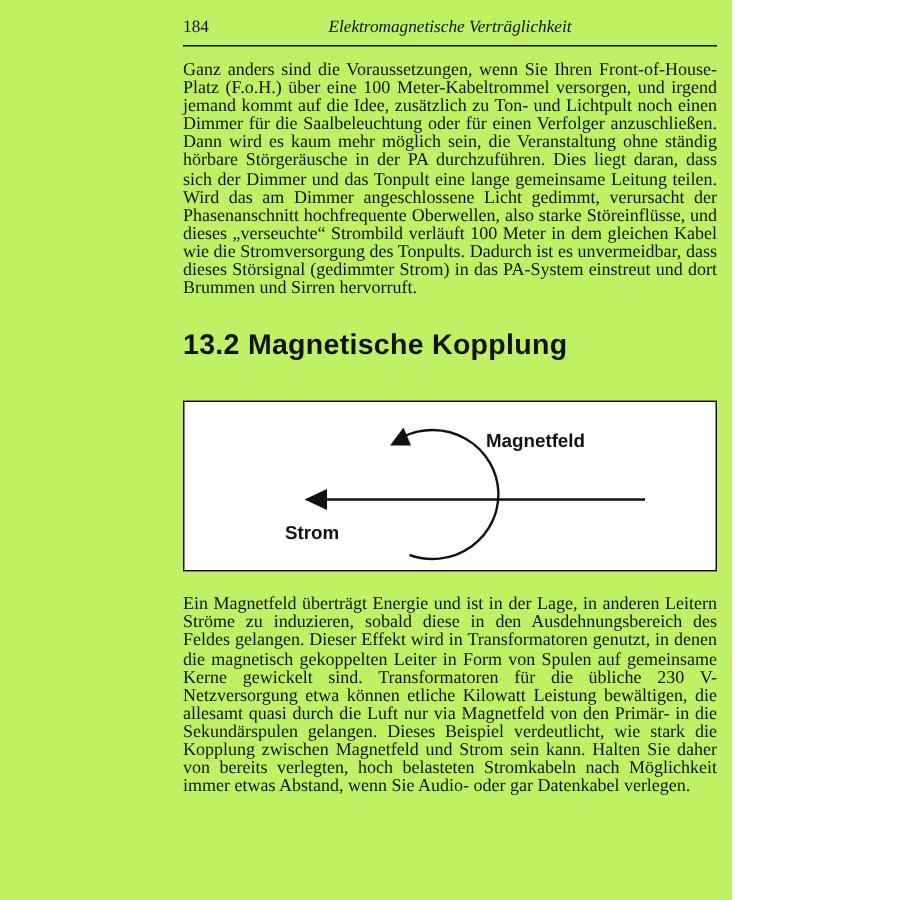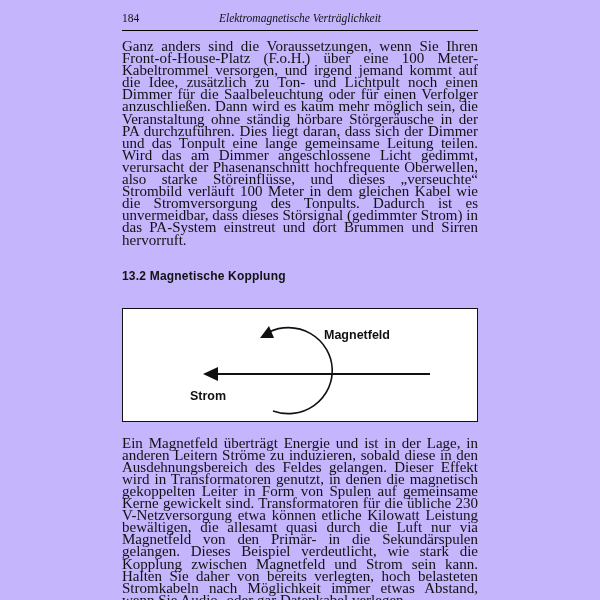--- a/index.html
+++ b/index.html
@@ -1,20 +1,20 @@
 <!DOCTYPE html>
 <html><head>
 <meta charset="utf-8">
 <style>
   html, body { margin: 0; padding: 0; background: #ffffff; }
   .page {
     position: relative;
-    width: 600px;
+    width: 488px;
     height: 600px;
-    background: #c4b5fd;
+    background: #bef264;
     overflow: hidden;
     font-family: "Liberation Serif", serif;
     color: #121212;
   }
   .content {
     position: absolute;
     left: 122px;
     top: 12px;
     width: 356px;
   }
@@ -29,29 +29,29 @@
     position: absolute;
     left: 0; top: 0;
   }
   .header-title {
     display: block;
     text-align: center;
     font-style: italic;
   }
   .body-par {
     margin: 0;
-    font-size: 15px;
+    font-size: 12px;
     line-height: 12.1px;
     text-align: justify;
   }
   .par-1 { margin-top: 9px; }
   .section-heading {
     font-family: "Liberation Sans", sans-serif;
     font-weight: bold;
-    font-size: 12px;
+    font-size: 19px;
     margin: 23px 0 15px 0;
     letter-spacing: 0.2px;
   }
   .figure-box {
     margin-top: 25px;
     border: 1px solid #111;
     height: 112px;
     background: #fff;
   }
   .figure-box svg { display: block; width: 100%; height: 100%; }

